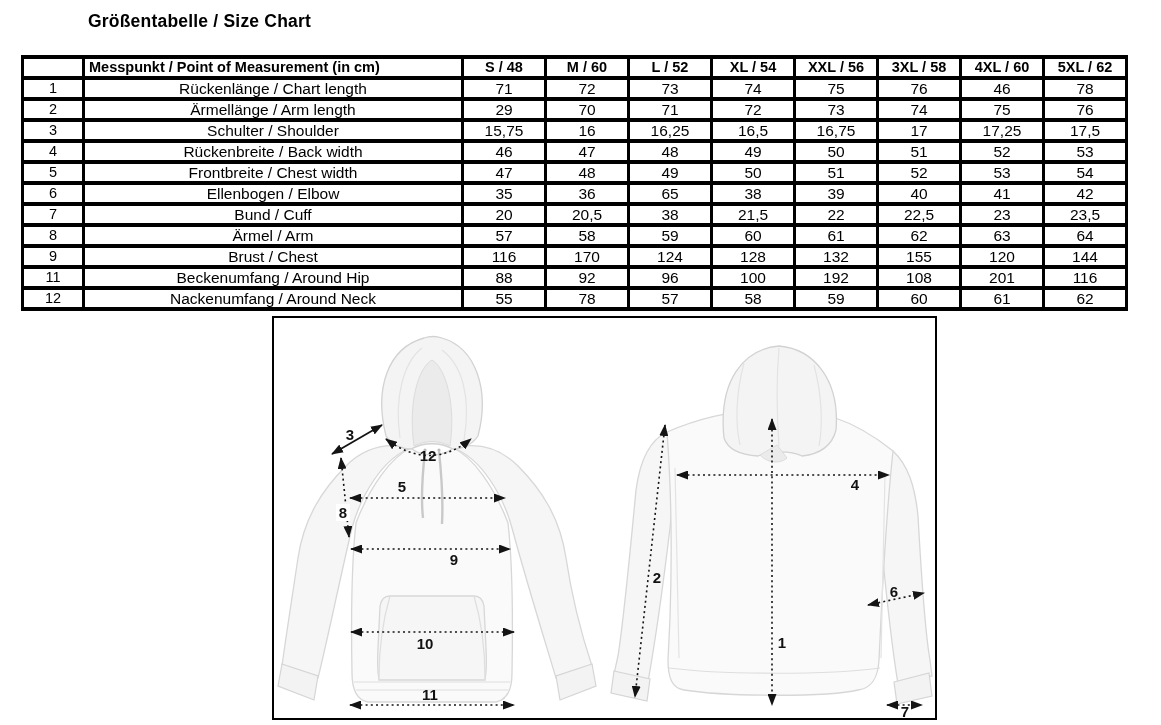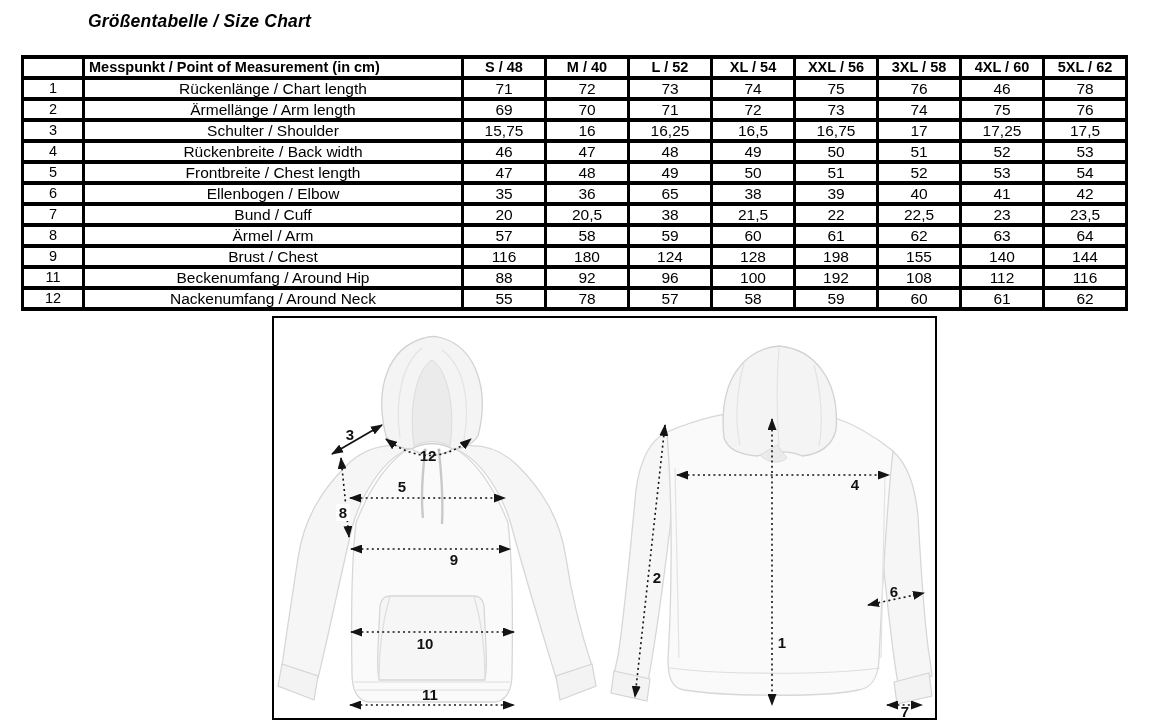--- a/index.html
+++ b/index.html
@@ -2,21 +2,21 @@
 <html><head>
 <meta charset="utf-8">
 <style>
   html,body{margin:0;padding:0;}
   body{
     width:1161px;height:725px;position:relative;overflow:hidden;
     background:#ffffff;font-family:"Liberation Sans",sans-serif;color:#000;
   }
   .page-title{
     position:absolute;left:88px;top:11px;margin:0;
-    font-size:17.5px;font-weight:bold;letter-spacing:.2px;font-style:italic;
+    font-size:17.5px;font-weight:bold;letter-spacing:.2px;
   }
   table.size-table{
     position:absolute;left:21px;top:55px;
     border-collapse:collapse;table-layout:fixed;
   }
   .size-table th,.size-table td{
     border:3px solid #000;border-top-width:4px;border-bottom-width:4px;
     padding:0;height:17px;line-height:17px;vertical-align:middle;
     text-align:center;white-space:nowrap;overflow:hidden;
   }
@@ -51,21 +51,21 @@
 <body>
 
 <h1 class="page-title">Größentabelle / Size Chart</h1>
 
 <table class="size-table">
   <thead>
     <tr id="header-row">
       <th class="c-num"></th>
       <th class="c-label">Messpunkt / Point of Measurement (in cm)</th>
     <th class="c-size">S / 48</th>
-        <th class="c-size">M / 40</th>
+        <th class="c-size">M / 60</th>
         <th class="c-size">L / 52</th>
         <th class="c-size">XL / 54</th>
         <th class="c-size">XXL / 56</th>
         <th class="c-size">3XL / 58</th>
         <th class="c-size">4XL / 60</th>
         <th class="c-size">5XL / 62</th>
       </tr>
   </thead>
   <tbody id="table-body">
       <tr>
@@ -76,21 +76,21 @@
         <td class="c-val">73</td>
         <td class="c-val">74</td>
         <td class="c-val">75</td>
         <td class="c-val">76</td>
         <td class="c-val">46</td>
         <td class="c-val">78</td>
       </tr>
       <tr>
         <td class="c-num">2</td>
         <td class="c-label">Ärmellänge / Arm length</td>
-        <td class="c-val">69</td>
+        <td class="c-val">29</td>
         <td class="c-val">70</td>
         <td class="c-val">71</td>
         <td class="c-val">72</td>
         <td class="c-val">73</td>
         <td class="c-val">74</td>
         <td class="c-val">75</td>
         <td class="c-val">76</td>
       </tr>
       <tr>
         <td class="c-num">3</td>
@@ -111,21 +111,21 @@
         <td class="c-val">47</td>
         <td class="c-val">48</td>
         <td class="c-val">49</td>
         <td class="c-val">50</td>
         <td class="c-val">51</td>
         <td class="c-val">52</td>
         <td class="c-val">53</td>
       </tr>
       <tr>
         <td class="c-num">5</td>
-        <td class="c-label">Frontbreite / Chest length</td>
+        <td class="c-label">Frontbreite / Chest width</td>
         <td class="c-val">47</td>
         <td class="c-val">48</td>
         <td class="c-val">49</td>
         <td class="c-val">50</td>
         <td class="c-val">51</td>
         <td class="c-val">52</td>
         <td class="c-val">53</td>
         <td class="c-val">54</td>
       </tr>
       <tr>
@@ -161,38 +161,38 @@
         <td class="c-val">60</td>
         <td class="c-val">61</td>
         <td class="c-val">62</td>
         <td class="c-val">63</td>
         <td class="c-val">64</td>
       </tr>
       <tr>
         <td class="c-num">9</td>
         <td class="c-label">Brust / Chest</td>
         <td class="c-val">116</td>
-        <td class="c-val">180</td>
+        <td class="c-val">170</td>
         <td class="c-val">124</td>
         <td class="c-val">128</td>
-        <td class="c-val">198</td>
+        <td class="c-val">132</td>
         <td class="c-val">155</td>
-        <td class="c-val">140</td>
+        <td class="c-val">120</td>
         <td class="c-val">144</td>
       </tr>
       <tr>
         <td class="c-num">11</td>
         <td class="c-label">Beckenumfang / Around Hip</td>
         <td class="c-val">88</td>
         <td class="c-val">92</td>
         <td class="c-val">96</td>
         <td class="c-val">100</td>
         <td class="c-val">192</td>
         <td class="c-val">108</td>
-        <td class="c-val">112</td>
+        <td class="c-val">201</td>
         <td class="c-val">116</td>
       </tr>
       <tr>
         <td class="c-num">12</td>
         <td class="c-label">Nackenumfang / Around Neck</td>
         <td class="c-val">55</td>
         <td class="c-val">78</td>
         <td class="c-val">57</td>
         <td class="c-val">58</td>
         <td class="c-val">59</td>

